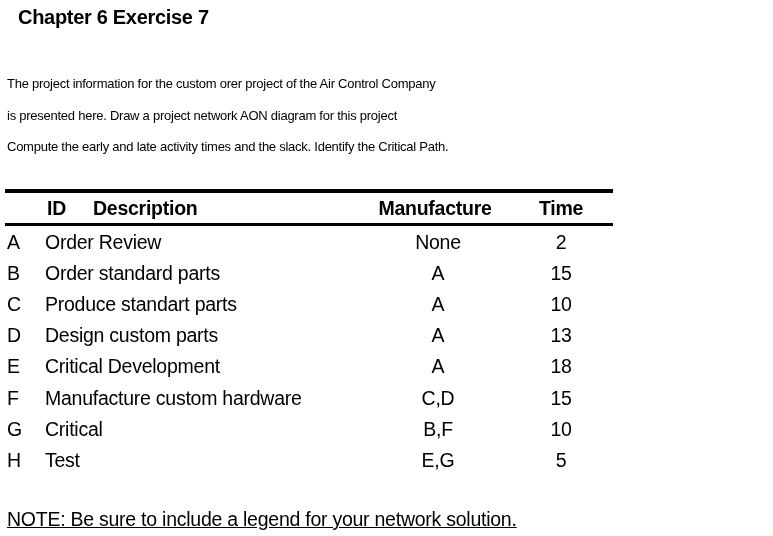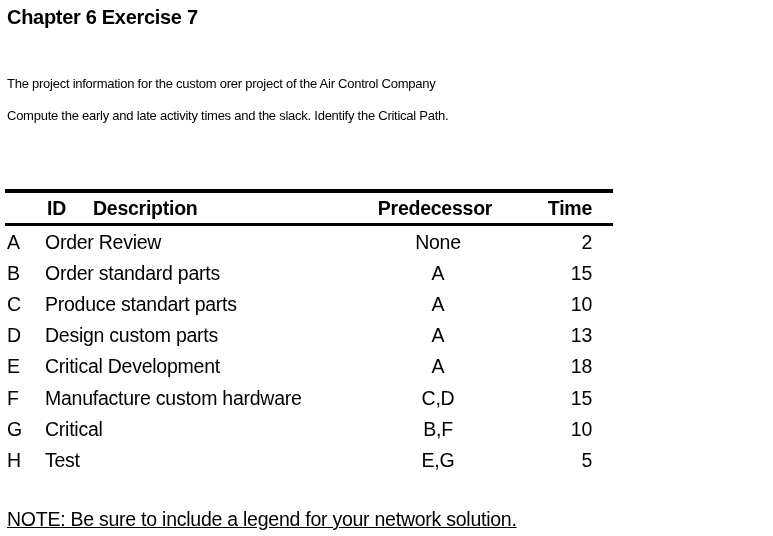--- a/index.html
+++ b/index.html
@@ -10,21 +10,21 @@
     body {
       width: 773px;
       height: 536px;
       position: relative;
       overflow: hidden;
       font-family: "Liberation Sans", "DejaVu Sans", sans-serif;
       color: #000000;
     }
     .title {
       position: absolute;
-      left: 7px;
+      left: 18px;
       top: 6px;
       font-size: 20px;
       font-weight: bold;
       letter-spacing: -0.3px;
     }
     .intro {
       position: absolute;
       left: 7px;
       top: 68px;
       font-size: 13px;
@@ -61,21 +61,21 @@
     }
     .cell {
       position: absolute;
       top: 50%;
       transform: translateY(-50%);
       white-space: nowrap;
     }
     .c-id { left: 2px; }
     .c-desc { left: 40px; }
     .c-pred { left: 373px; width: 120px; text-align: center; }
-    .c-time { left: 525px; width: 62px; text-align: right; }
+    .c-time { left: 525px; width: 62px; text-align: center; }
     .row.header .c-id { left: 1px; margin-left: 41px; }
     .row.header .c-desc { left: 56px; margin-left: 32px; }
     .row.header .c-pred { left: 370px; width: 120px; }
     .row.header .c-time { left: 525px; width: 62px; }
     .note {
       position: absolute;
       left: 7px;
       top: 508px;
       font-size: 19.5px;
       letter-spacing: -0.25px;
@@ -83,29 +83,30 @@
       text-decoration: underline;
     }
   </style>
 </head>
 <body>
 
 <div class="title">Chapter 6 Exercise 7</div>
 
 <div class="intro">
   <div>The project information for the custom orer project of the Air Control Company</div>
+  <div>is presented here.  Draw a project network AON diagram for this project</div>
   <div>Compute the early and late activity times and the slack.  Identify the Critical Path.</div>
 </div>
 
 <div class="table-wrap">
   <div class="rule-top"></div>
   <div class="row header">
     <span class="cell c-id">ID</span>
     <span class="cell c-desc">Description</span>
-    <span class="cell c-pred">Predecessor</span>
+    <span class="cell c-pred">Manufacture</span>
     <span class="cell c-time">Time</span>
   </div>
   <div class="rule-mid"></div>
 
   <div class="row">
     <span class="cell c-id">A</span>
     <span class="cell c-desc">Order Review</span>
     <span class="cell c-pred">None</span>
     <span class="cell c-time">2</span>
   </div>

